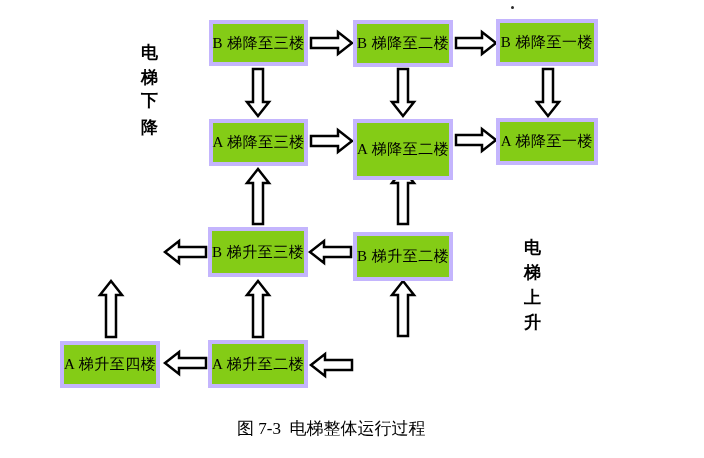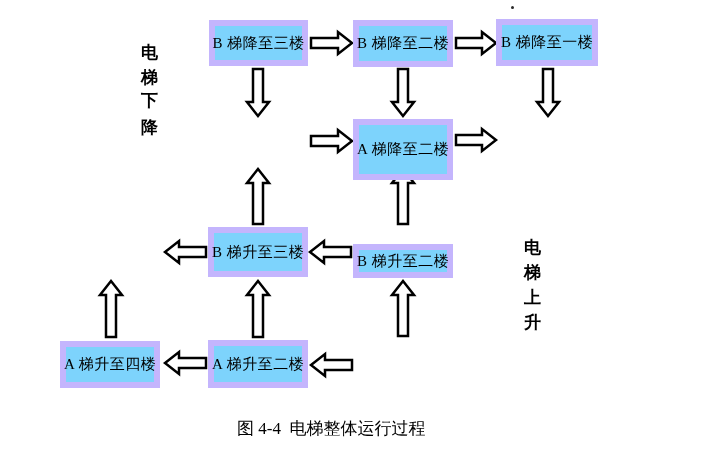--- a/index.html
+++ b/index.html
@@ -1,34 +1,34 @@
 <!DOCTYPE html>
 <html><head>
 <meta charset="utf-8">
 <style>
   html,body{margin:0;padding:0;background:#fff;}
   .stage{
     position:relative;width:704px;height:458px;background:#ffffff;overflow:hidden;
     font-family:"Liberation Serif","DejaVu Serif",serif;color:#000;
   }
   .node{
-    position:absolute;box-sizing:border-box;background:#7dd3fc;border:6px solid #c4b5fd;
+    position:absolute;box-sizing:border-box;background:#84cc16;border:4px solid #c4b5fd;
     display:flex;align-items:center;justify-content:center;
     font-size:15px;white-space:nowrap;letter-spacing:0.5px;
   }
   
   .p-bd3{left:209px;top:20px;width:99px;height:46px}
   .p-bd2{left:353px;top:20px;width:100px;height:47px}
   .p-bd1{left:496px;top:19px;width:102px;height:47px}
   .p-ad3{left:209px;top:119px;width:99px;height:47px}
   .p-ad2{left:353px;top:119px;width:100px;height:61px}
   .p-ad1{left:496px;top:118px;width:102px;height:47px}
   .p-bu4{left:62px;top:228px;width:101px;height:48px}
   .p-bu3{left:208px;top:227px;width:100px;height:50px}
-  .p-bu2{left:353px;top:244px;width:100px;height:34px}
+  .p-bu2{left:353px;top:232px;width:100px;height:49px}
   .p-au4{left:60px;top:341px;width:100px;height:47px}
   .p-au3{left:208px;top:340px;width:100px;height:48px}
   .p-au2{left:355px;top:339px;width:98px;height:47px}
 
   .vlabel{
     position:absolute;writing-mode:vertical-rl;text-orientation:upright;
     font-size:17px;font-weight:600;letter-spacing:25px;line-height:1;
   }
   .vlabel-left{left:141px;top:29px;}
   .vlabel-right{left:524px;top:224px;}
@@ -75,30 +75,36 @@
 
   <div class="node p-bd3">
       <span>B 梯降至三楼</span>
     </div>
   <div class="node p-bd1">
       <span>B 梯降至一楼</span>
     </div>
   <div class="node p-bd2">
       <span>B 梯降至二楼</span>
     </div>
+  <div class="node p-ad3">
+      <span>A 梯降至三楼</span>
+    </div>
   <div class="node p-ad2">
       <span>A 梯降至二楼</span>
+    </div>
+  <div class="node p-ad1">
+      <span>A 梯降至一楼</span>
     </div>
   <div class="node p-bu3">
       <span>B 梯升至三楼</span>
     </div>
   <div class="node p-bu2">
       <span>B 梯升至二楼</span>
     </div>
   <div class="node p-au4">
       <span>A 梯升至四楼</span>
     </div>
   <div class="node p-au3">
       <span>A 梯升至二楼</span>
     </div>
 
-  <div class="caption">图 4-4  电梯整体运行过程</div>
+  <div class="caption">图 7-3  电梯整体运行过程</div>
 </div>
 
 </body></html>

